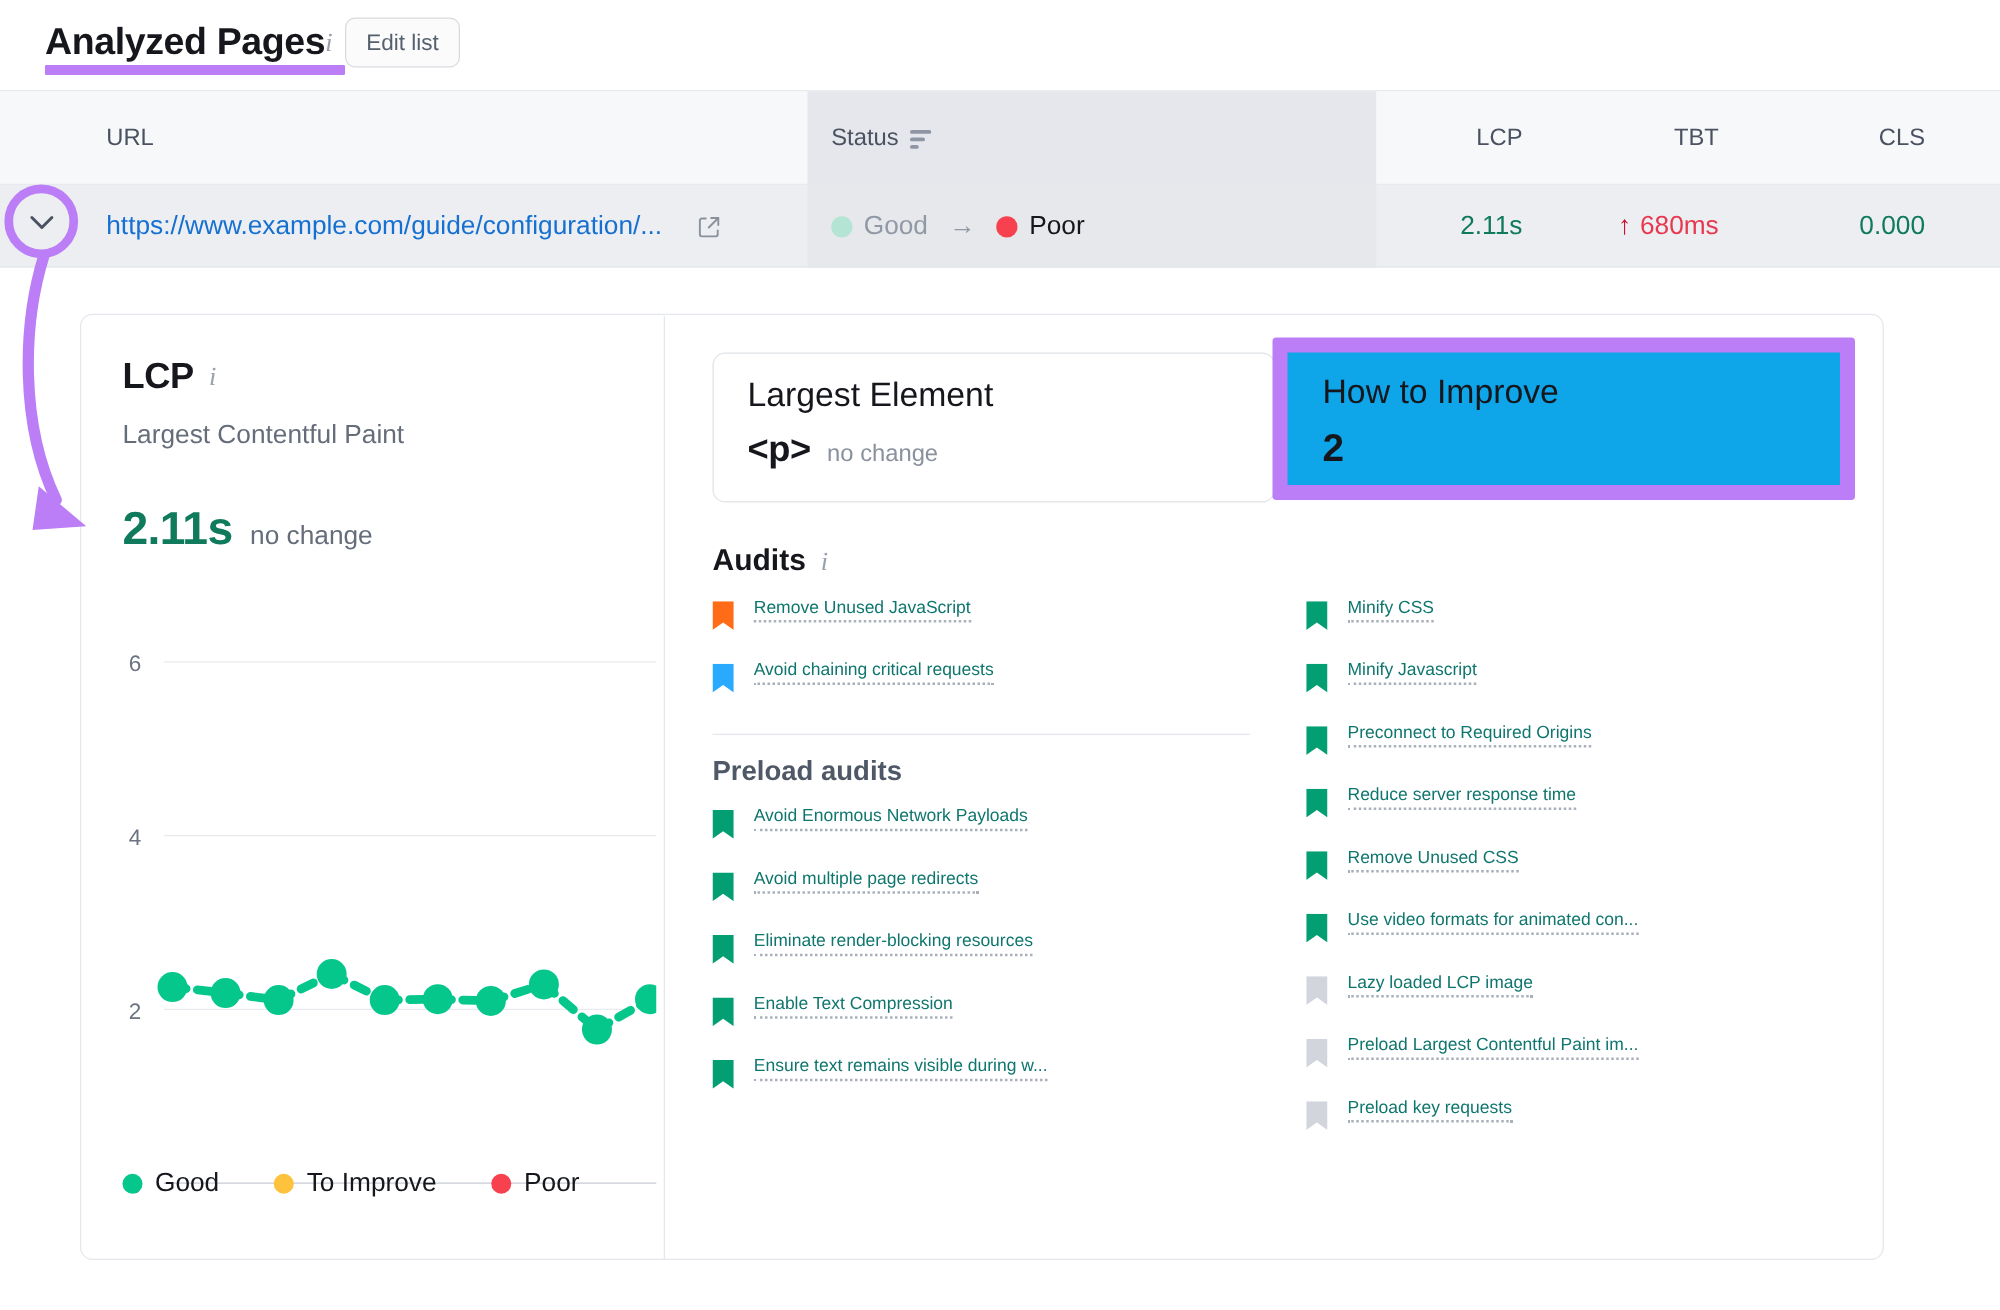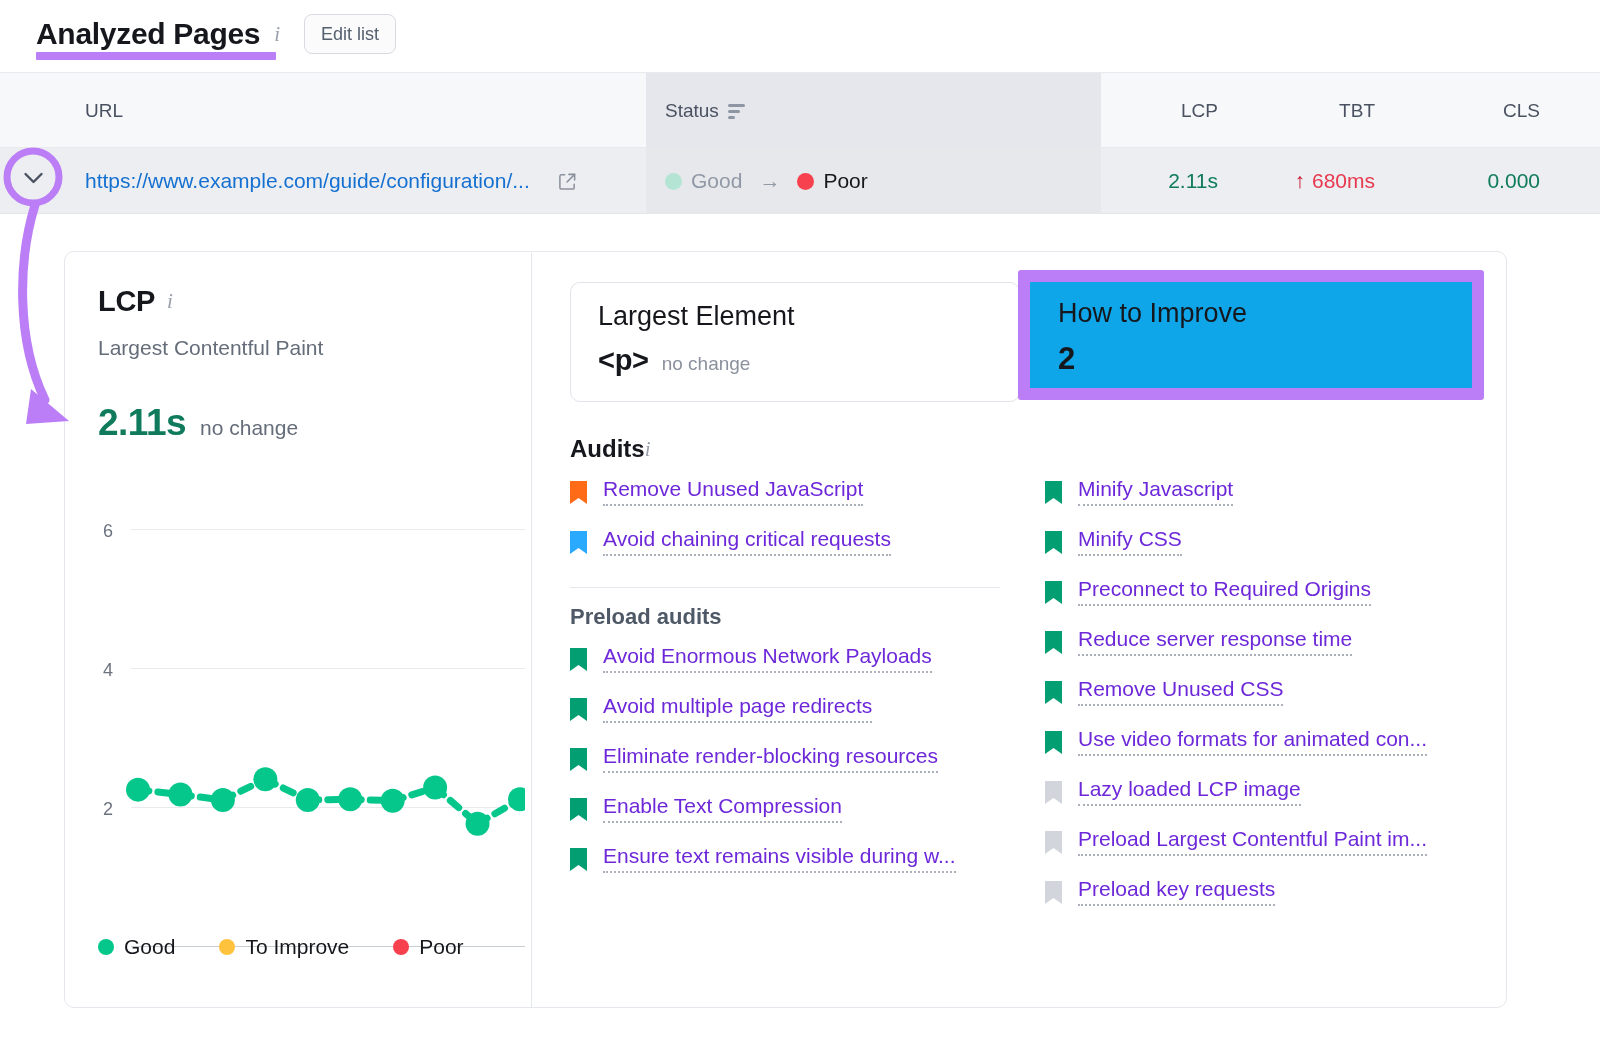--- a/index.html
+++ b/index.html
@@ -6,21 +6,21 @@
   html, body {
     width: 1600px; height: 1048px;
     background: #ffffff;
     font-family: "Liberation Sans", sans-serif;
     overflow: hidden;
   }
   .page { position: relative; width: 1600px; height: 1048px; background: #ffffff; }
 
   
   .titlebar { position: absolute; left: 0; top: 0; width: 1600px; height: 72px; background:#fff; }
-  .title-wrap { position: absolute; left: 36px; top: 14px; display: flex; align-items: center; gap: 14px; }
+  .title-wrap { position: absolute; left: 36px; top: 14px; display: flex; align-items: center; }
   .page-title {
     font-size: 30px; font-weight: 700; color: #16171c; letter-spacing: -0.3px;
     position: relative; line-height: 38px;
   }
   .title-underline {
     position: absolute; left: 36px; top: 52px; width: 240px; height: 8px;
     background: #bb7ef6; border-radius: 1px;
   }
   .info-i {
     font-family: "Liberation Serif", serif; font-style: italic;
@@ -101,30 +101,30 @@
   .mbox-val-row { display:flex; align-items:baseline; gap:13px; margin-top: 12px;}
   .mbox-val { font-size: 29px; font-weight: 700; color:#16171c; letter-spacing:-0.3px;}
   .mbox-note { font-size: 19px; color:#8a919d; }
   .mbox.highlight-outer {
     position:absolute; left: 448px; top: -12px;
     width: 466px; height: 130px; border: 12px solid #bb7ef6; border-radius: 3px;
     background: #0ea5e9; padding: 16px 28px;
   }
   .mbox.highlight-outer .mbox-val { font-size: 31px; }
 
-  .audits-head { position:absolute; left: 505px; top: 183px; display:flex; align-items:center; }
+  .audits-head { position:absolute; left: 505px; top: 183px; display:flex; align-items:center; gap: 12px; }
   .audits-title { font-size: 24px; font-weight:700; color:#16171c; }
 
   .audit-col-left { position:absolute; left: 505px; top: 225px; width: 435px; }
   .audit-col-right { position:absolute; left: 980px; top: 225px; width: 440px; }
 
   .audit-item { display:flex; align-items:flex-start; gap: 16px; height: 50px; }
   .bookmark { width: 17px; height: 23px; flex:0 0 17px; margin-top:4px; }
   .audit-text {
-    font-size: 21px; color:#6d28d9; white-space:nowrap;
+    font-size: 14px; color:#0f766e; white-space:nowrap;
     border-bottom: 2px dotted #aab0ba; padding-bottom: 3px; cursor:pointer;
   }
   .hr-sep { height:1px; background:#e4e7ec; margin: 10px 0 16px 0; width: 430px;}
   .passed-title { font-size: 22px; font-weight:700; color:#4f5866; margin-bottom: 14px; }
 
   
   .annot { position:absolute; left:0; top:0; width:1600px; height:1048px; pointer-events:none; }
 </style>
 </head>
 <body>
@@ -327,27 +327,27 @@
           </div>
         </div>
     </div>
 
     <div class="audit-col-right">
       <div id="passed-right-list">
           <div class="audit-item">
             <span><svg class="bookmark" viewBox="0 0 17 23">
                 <path d="M0 0h17v23l-8.5-6L0 23z" fill="#039e72"></path>
               </svg></span>
+            <span class="audit-text">Minify CSS</span>
+          </div>
+          <div class="audit-item">
+            <span><svg class="bookmark" viewBox="0 0 17 23">
+                <path d="M0 0h17v23l-8.5-6L0 23z" fill="#039e72"></path>
+              </svg></span>
             <span class="audit-text">Minify Javascript</span>
-          </div>
-          <div class="audit-item">
-            <span><svg class="bookmark" viewBox="0 0 17 23">
-                <path d="M0 0h17v23l-8.5-6L0 23z" fill="#039e72"></path>
-              </svg></span>
-            <span class="audit-text">Minify CSS</span>
           </div>
           <div class="audit-item">
             <span><svg class="bookmark" viewBox="0 0 17 23">
                 <path d="M0 0h17v23l-8.5-6L0 23z" fill="#039e72"></path>
               </svg></span>
             <span class="audit-text">Preconnect to Required Origins</span>
           </div>
           <div class="audit-item">
             <span><svg class="bookmark" viewBox="0 0 17 23">
                 <path d="M0 0h17v23l-8.5-6L0 23z" fill="#039e72"></path>

